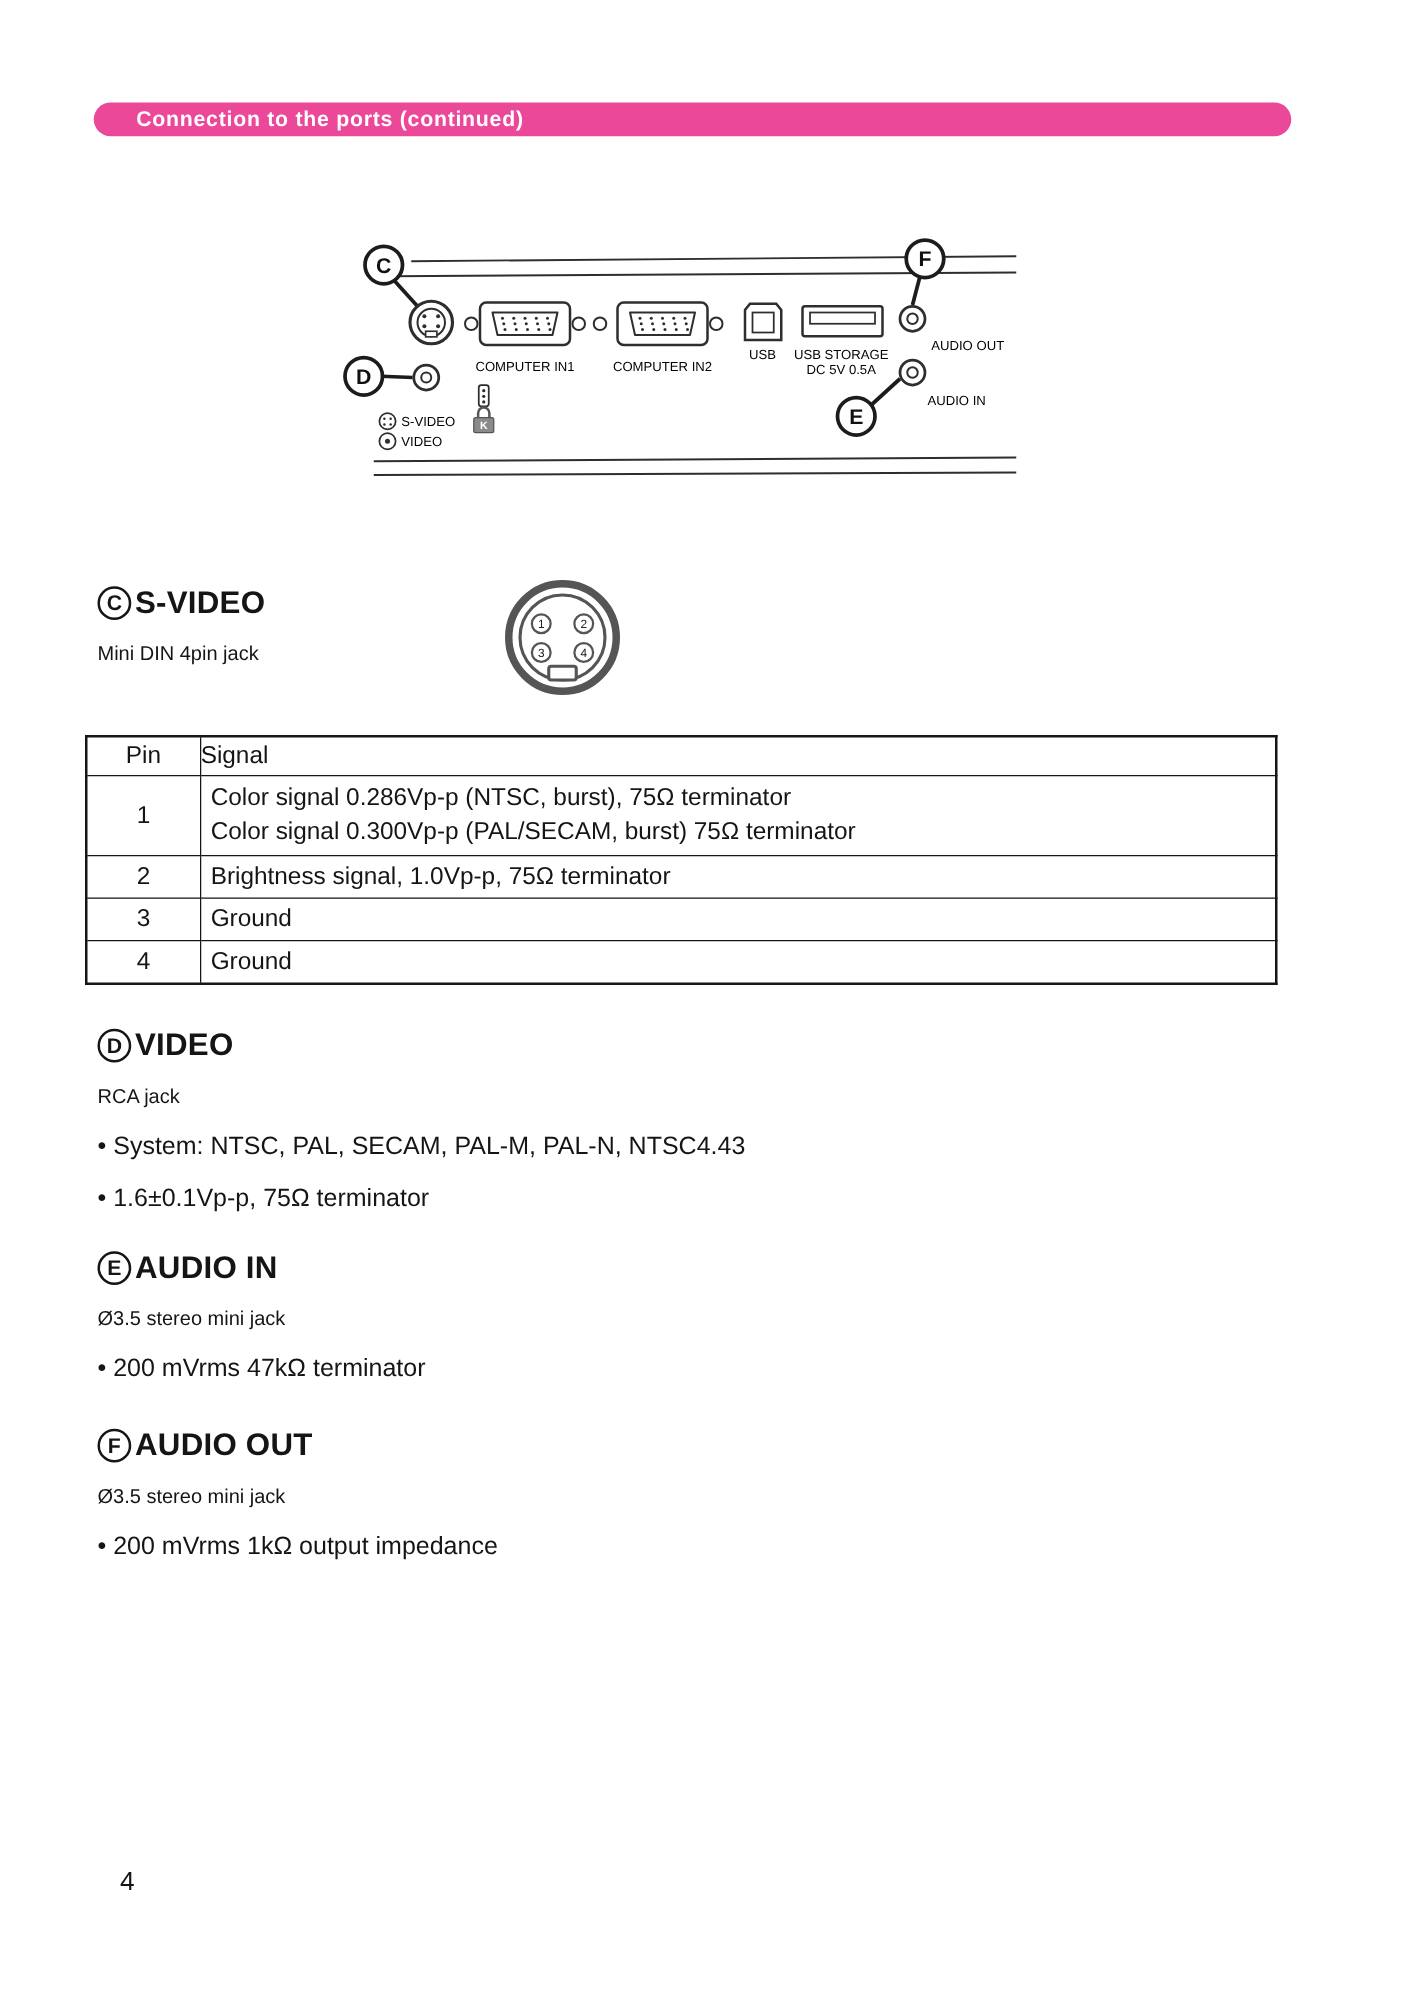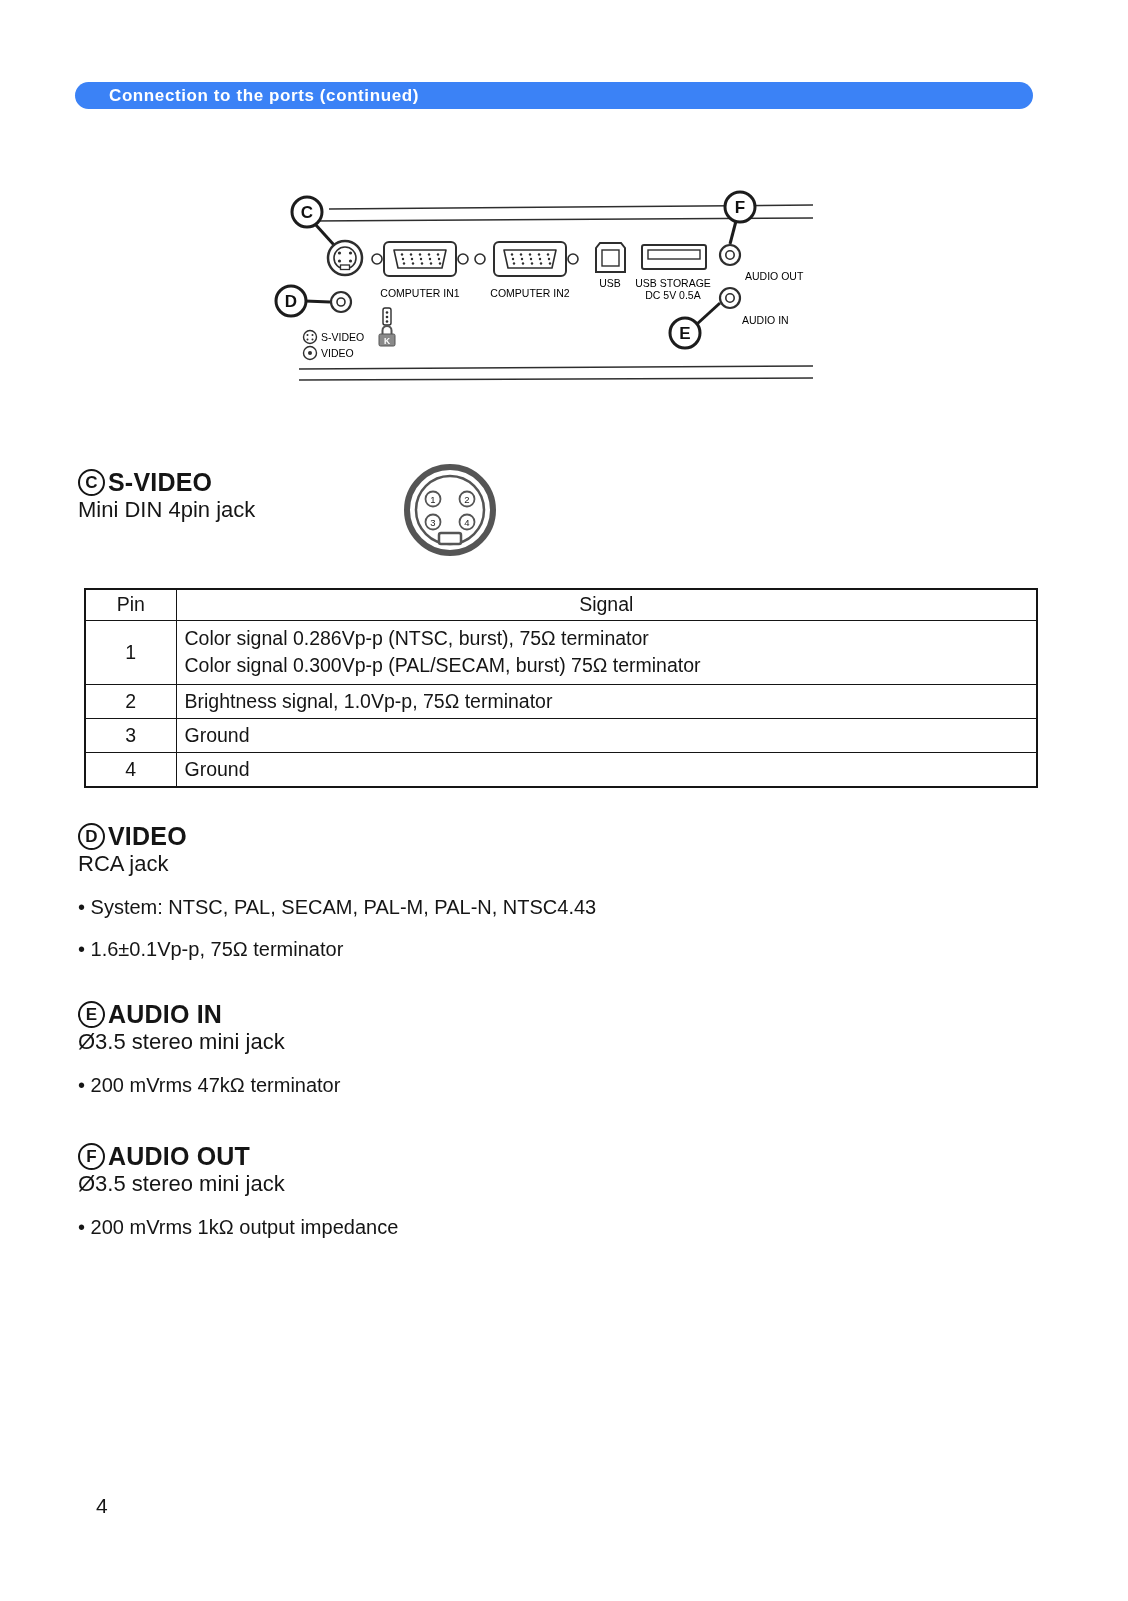--- a/index.html
+++ b/index.html
@@ -2,49 +2,49 @@
 <html><head>
 <meta charset="utf-8">
 <style>
   * { margin:0; padding:0; box-sizing:border-box; }
   html,body { background:#ffffff; }
   body { font-family:"Liberation Sans", sans-serif; color:#151515; }
   .page { position:relative; width:1128px; height:1601px; background:#fff; overflow:hidden; }
 
   
   .header-bar { position:absolute; left:75px; top:82px; width:958px; height:27px;
-    background:#3b82f6; border-radius:14px; display:flex; align-items:center; padding-left:34px; }
+    background:#ec4899; border-radius:14px; display:flex; align-items:center; padding-left:34px; }
   .header-bar .header-text { color:#ffffff; font-weight:bold; font-size:17px; letter-spacing:.6px; }
 
   
   .diagram-wrap { position:absolute; left:253px; top:182px; width:580px; height:230px; }
   .lbl { font-size:10.5px; }
   .callout-letter { font-size:17px; font-weight:bold; fill:#111; }
 
   
   .section { position:absolute; left:78px; width:956px; }
   .sec-head { display:flex; align-items:center; gap:3px; }
   .letter-circle { display:inline-flex; align-items:center; justify-content:center;
     width:27px; height:27px; border:2.5px solid #151515; border-radius:50%;
     font-size:17px; font-weight:bold; flex:0 0 auto; }
   .sec-title { font-size:25px; font-weight:bold; letter-spacing:.2px; }
-  .subtitle { font-size:22px; margin-top:0; }
+  .subtitle { font-size:16px; margin-top:18px; }
   .bullets { list-style:none; margin-top:14px; }
   .bullets li { font-size:20px; margin-top:19px; }
   .bullets li::before { content:"• "; }
 
   
   .minidin-wrap { position:absolute; left:398px; top:460px; width:104px; height:104px; }
   .minidin-wrap text { font-size:9.5px; fill:#222; font-family:"Liberation Sans", sans-serif; }
 
   
-  .pin-table { position:absolute; left:84px; top:588px; width:954px;
+  .pin-table { position:absolute; left:68px; top:588px; width:954px;
     border-collapse:collapse; font-size:19.5px; border:2.5px solid #151515; }
   .pin-table th, .pin-table td { border:1.5px solid #151515; }
-  .pin-table th { font-weight:normal; height:31px; text-align:center; }
+  .pin-table th { font-weight:normal; height:31px; text-align:left; }
   .pin-table .col-pin { width:91px; text-align:center; }
   .pin-table td.signal { text-align:left; padding:3px 8px; line-height:1.4;margin-left:20px; }
   .pin-table tr.row-single td { height:34px; }
   .pin-table tr.row-double td { height:64px; }
 
   .page-number { position:absolute; left:96px; top:1494px; font-size:21px; }
 </style>
 </head>
 <body>
 

